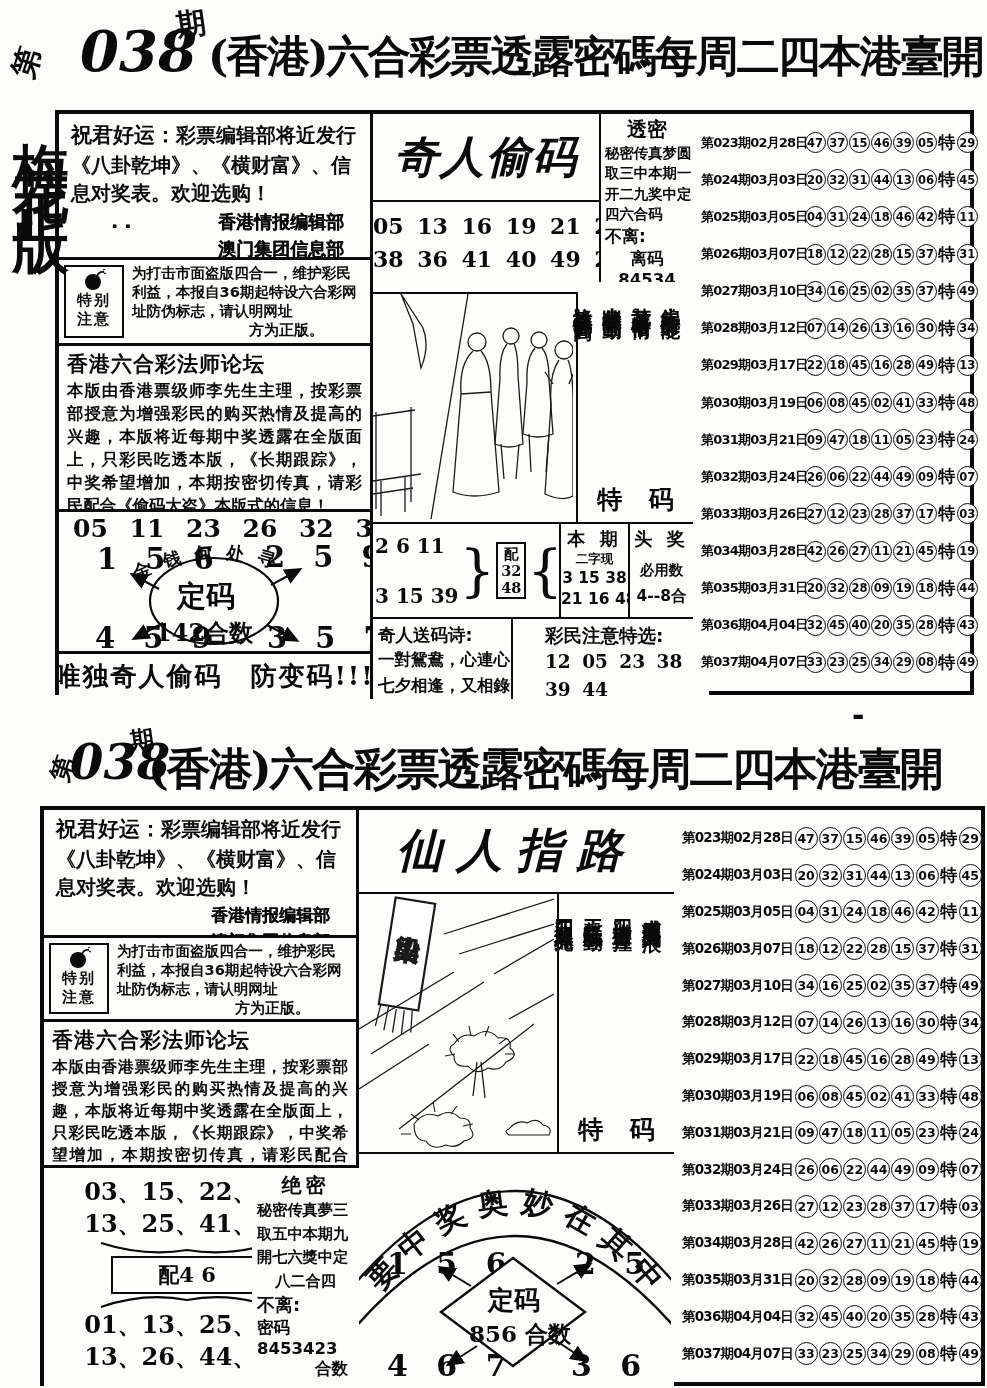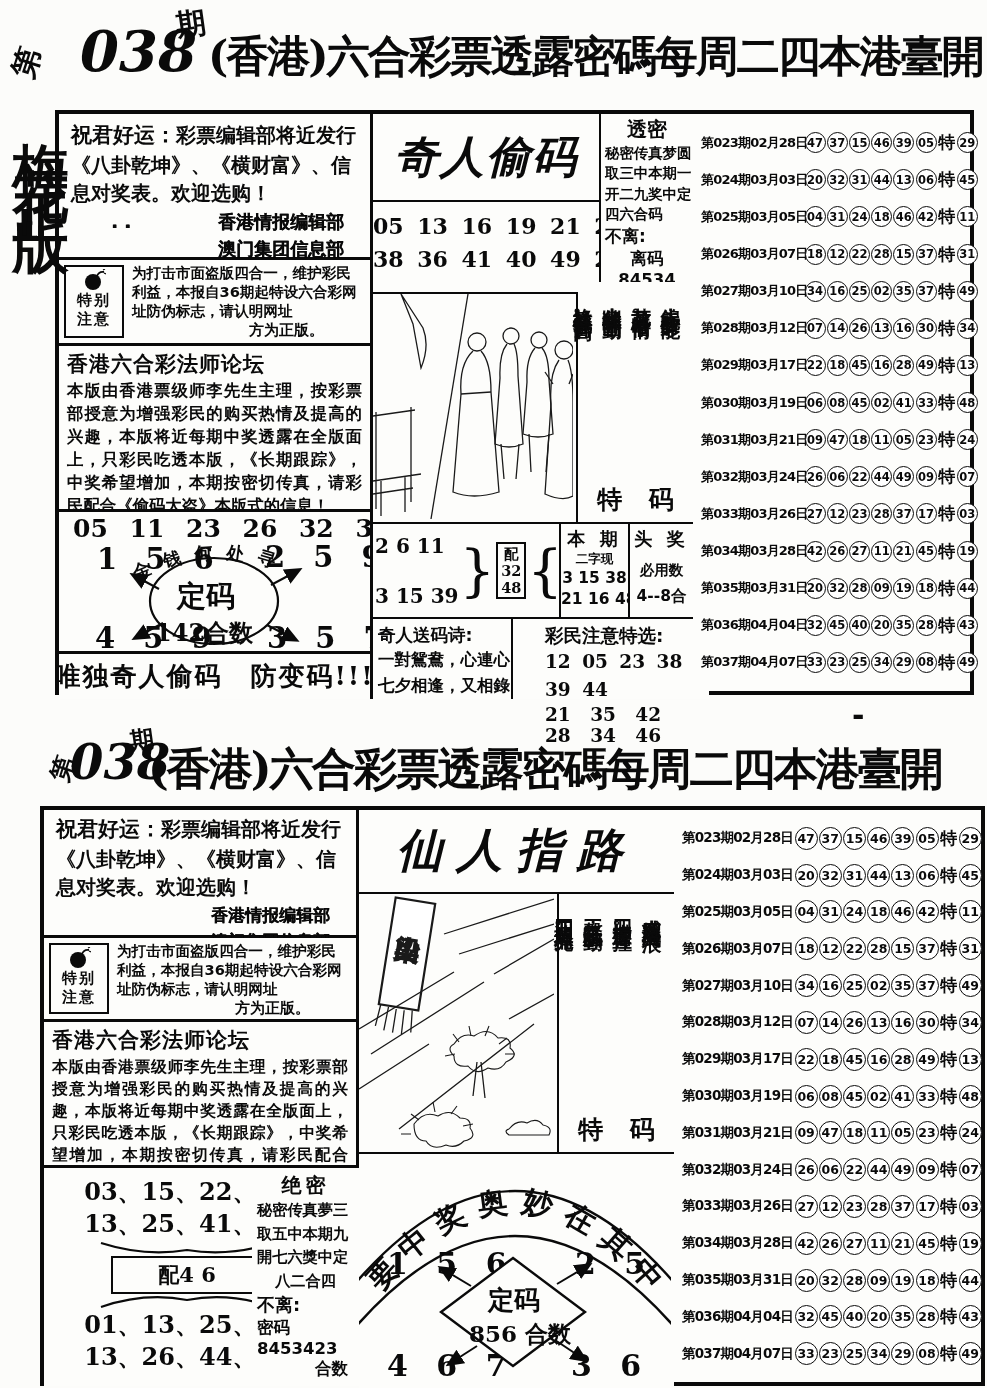--- a/index.html
+++ b/index.html
@@ -273,21 +273,20 @@
 
       <div class="cell br2 songma" style="left:0; top:505px; width:140px; height:80px;">
         <div class="t">奇人送码诗:</div>
         <div class="ln">一對鴛鴦，心連心</div>
         <div class="ln">七夕相逢，又相錄</div>
       </div>
 
       <div class="cell texuan" style="left:140px; top:505px; width:180px; height:80px;">
         <div class="t">彩民注意特选:</div>
         <div class="r1">12 05 23 38 39 44</div>
-        <div class="r2">21 35 42 28 34 46</div>
       </div>
     </div>
 
     <div class="results" style="position:absolute; left:637px; top:0; width:282px; height:577px;">
         <div class="res-row">
           <span class="res-label">第023期02月28日</span>
           <span class="ball">47</span>
           <span class="ball">37</span>
           <span class="ball">15</span>
           <span class="ball">46</span>

